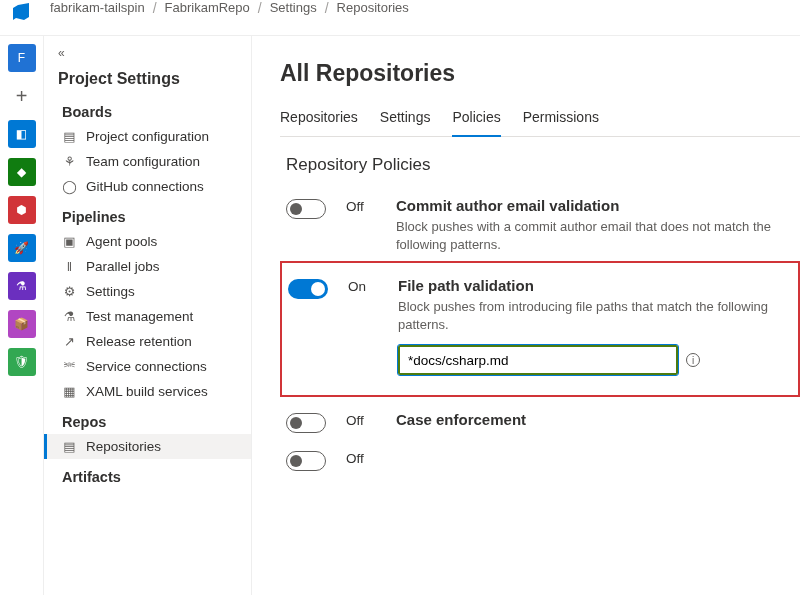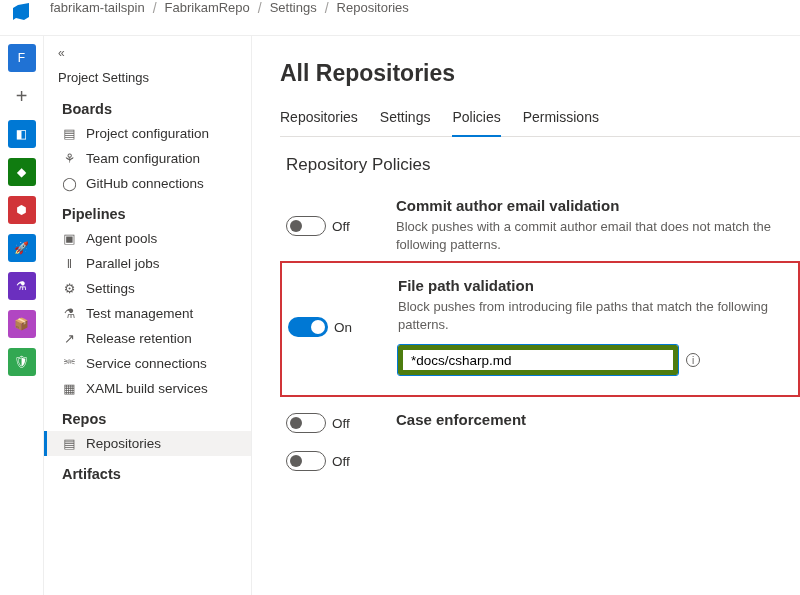--- a/index.html
+++ b/index.html
@@ -8,46 +8,46 @@
   .topbar { display: flex; height: 36px; padding: 0 10px; border-bottom: 1px solid #eee; }
   .topbar .logo { width: 22px; height: 22px; margin-right: 18px; display: flex; align-items: center; justify-content: center; }
   .crumb { color: #605e5c; font-size: 13px; }
   .crumb-sep { color: #a19f9d; margin: 0 8px; }
   .body { display: flex; flex: 1; min-height: 0; }
   .rail { width: 44px; border-right: 1px solid #eee; display: flex; flex-direction: column; align-items: center; padding-top: 8px; gap: 10px; }
   .rail-item { width: 28px; height: 28px; border-radius: 3px; display: flex; align-items: center; justify-content: center; font-size: 12px; color: #fff; cursor: pointer; }
   .rail-plus { width: 28px; height: 28px; display: flex; align-items: center; justify-content: center; font-size: 20px; color: #605e5c; cursor: pointer; }
   .sidebar { width: 208px; border-right: 1px solid #eee; padding: 10px 0; overflow: hidden; }
   .collapse { font-size: 12px; color: #605e5c; padding-left: 14px; margin-bottom: 4px; }
-  .sidebar h4 { font-size: 13px; font-weight: 400; padding: 6px 14px; }
+  .sidebar h4 { font-size: 16px; font-weight: 700; padding: 6px 14px; }
   .sec-head { font-weight: 600; padding: 10px 18px 4px; font-size: 14.5px; }
   .side-item { display: flex; align-items: center; padding: 5px 14px 5px 18px; font-size: 13.5px; color: #323130; cursor: pointer; gap: 9px; }
   .side-item.selected { background: #f3f2f1; border-left: 3px solid #0078d4; padding-left: 15px; }
   .side-icon { width: 15px; height: 15px; display: inline-flex; align-items: center; justify-content: center; color: #605e5c; font-size: 13px; }
   .main { flex: 1; padding: 24px 0 0 28px; overflow: hidden; }
   .main h1 { font-size: 23px; font-weight: 700; margin-bottom: 18px; }
   .tabs { display: flex; gap: 22px; border-bottom: 1px solid #e1dfdd; margin-bottom: 18px; }
   .tab { padding: 4px 0 10px; font-size: 14px; color: #323130; cursor: pointer; }
   .tab.active { color: #323130; border-bottom: 2px solid #0078d4; margin-bottom: -1px; font-weight: 400; }
   .panel-title { font-size: 17px; font-weight: 400; margin: 4px 0 14px 6px; }
   .policy { display: flex; padding: 8px 6px; gap: 14px; position: relative; }
   .policy.highlight { border: 2px solid #d13438; padding: 14px 6px 20px; margin-bottom: 6px; }
-  .toggle-col { display: flex; align-items: center; gap: 6px; width: 96px; padding-top: 2px; }
+  .toggle-col { display: flex; align-items: flex-start; gap: 20px; width: 96px; padding-top: 2px; }
   .switch { width: 40px; height: 20px; border-radius: 10px; position: relative; cursor: pointer; }
   .switch-off { border: 1px solid #605e5c; }
   .switch-off::after { content:""; position:absolute; left:3px; top:3px; width:12px; height:12px; border-radius:50%; background:#605e5c; }
   .switch-on { background: #0078d4; }
   .switch-on::after { content:""; position:absolute; right:3px; top:3px; width:14px; height:14px; border-radius:50%; background:#fff; }
   .state { font-size: 13.5px; }
   .policy-body { flex: 1; padding-right: 6px; }
   .policy-title { font-weight: 600; font-size: 15px; }
   .policy-desc { font-size: 13px; color: #605e5c; margin-top: 4px; line-height: 1.35; }
   .policy-desc a { color: #0078d4; text-decoration: none; }
   .input-row { display: flex; align-items: center; gap: 8px; margin-top: 12px; }
-  .pattern-input { flex: 0 0 280px; height: 30px; border: 5px solid #4d7c0f; border-radius: 2px; padding: 0 8px; font-size: 13.5px; outline: 1px solid #0078d4; }
+  .pattern-input { flex: 0 0 280px; height: 30px; border: 2px solid #4d7c0f; border-radius: 2px; padding: 0 8px; font-size: 13.5px; outline: 1px solid #0078d4; }
   .info-icon { width: 14px; height: 14px; border: 1px solid #605e5c; border-radius: 50%; display: inline-flex; align-items: center; justify-content: center; font-size: 10px; color: #605e5c; }
   a.learn { color: #0078d4; text-decoration: none; }
 </style>
 </head>
 <body>
 
 <div class="root">
   <div class="topbar">
     <span class="logo">
       <svg width="20" height="20" viewBox="0 0 20 20">

